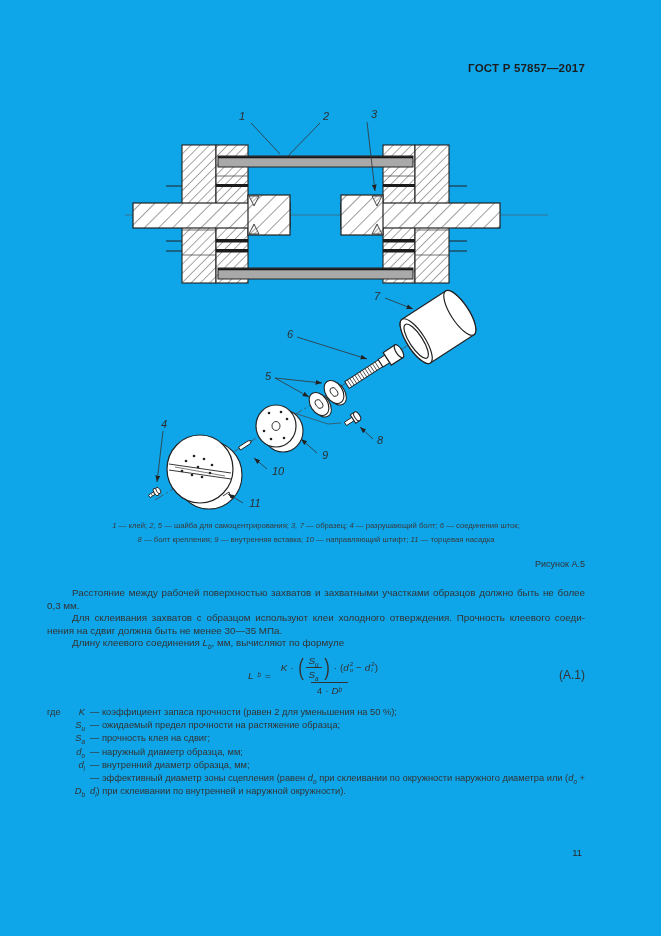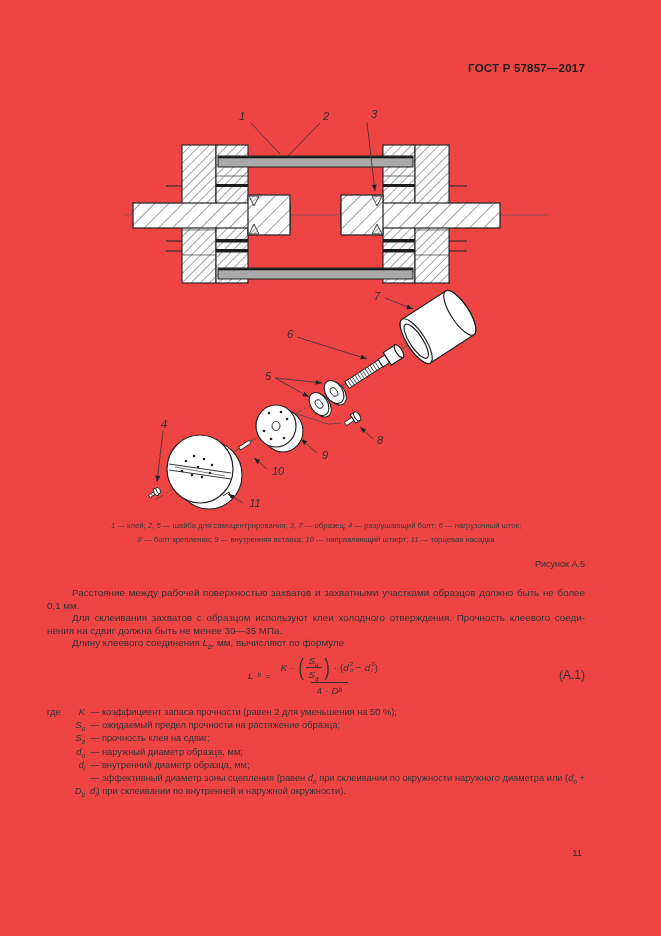--- a/index.html
+++ b/index.html
@@ -1,17 +1,17 @@
 <!DOCTYPE html>
 <html><head>
 <meta charset="utf-8">
 <style>
   html,body{margin:0;padding:0;background:#e9e9e9;}
   .page{
-    position:relative;width:661px;height:936px;background:#ef4444;
+    position:relative;width:661px;height:936px;background:#0ea5e9;
     font-family:"Liberation Sans",sans-serif;color:#2e2e2e;overflow:hidden;
   }
   .doc-number{
     position:absolute;top:62px;right:76px;
     font-size:11.5px;font-weight:bold;letter-spacing:.2px;color:#1d1d1d;
   }
   .fig1{position:absolute;left:120px;top:96px;}
   .fig2{position:absolute;left:125px;top:282px;}
   .caption{
     position:absolute;left:40px;top:519px;width:552px;text-align:center;
@@ -269,31 +269,31 @@
     <text class="plabel" x="143" y="98" text-anchor="middle">5</text>
     <text class="plabel" x="255" y="162" text-anchor="middle">8</text>
     <text class="plabel" x="200" y="177" text-anchor="middle">9</text>
     <text class="plabel" x="153" y="193" text-anchor="middle">10</text>
     <text class="plabel" x="130" y="225" text-anchor="middle">11</text>
     <text class="plabel" x="39" y="146" text-anchor="middle">4</text>
   </svg>
 
   <div class="caption">
     <div>
-      <span class="n">1</span><span> — клей; </span><span class="n">2, 5</span><span> — шайба для самоцентрирования; </span><span class="n">3, 7</span><span> — образец; </span><span class="n">4</span><span> — разрушающий болт; </span><span class="n">6</span><span> — нагрузочный шток;</span>
+      <span class="n">1</span><span> — клей; </span><span class="n">2, 5</span><span> — шайба для самоцентрирования; </span><span class="n">3, 7</span><span> — образец; </span><span class="n">4</span><span> — разрушающий болт; </span><span class="n">6</span><span> — соединения шток;</span>
     </div>
     <div>
       <span class="n">8</span><span> — болт крепления; </span><span class="n">9</span><span> — внутренняя вставка; </span><span class="n">10</span><span> — направляющий штифт; </span><span class="n">11</span><span> — торцевая насадка</span>
     </div>
   </div>
 
   <div class="fig-title">Рисунок А.5</div>
 
   <div class="bodytext">
-    <p>Расстояние между рабочей поверхностью захватов и захватными участками образцов должно быть не более 0,1 мм.</p>
+    <p>Расстояние между рабочей поверхностью захватов и захватными участками образцов должно быть не более 0,3 мм.</p>
     <p>Для склеивания захватов с образцом используют клеи холодного отверждения. Прочность клеевого соеди­нения на сдвиг должна быть не менее 30—35 МПа.</p>
     <p><span>Длину клеевого соединения </span><span class="it">L</span><sub class="sb">b</sub><span>, мм, вычисляют по формуле</span></p>
   </div>
 
   <div class="formula-wrap">
     <div class="formula">
       <span class="it">L</span>
         <sub class="sb">b</sub>
       <span>=</span>
       <span class="frac">

